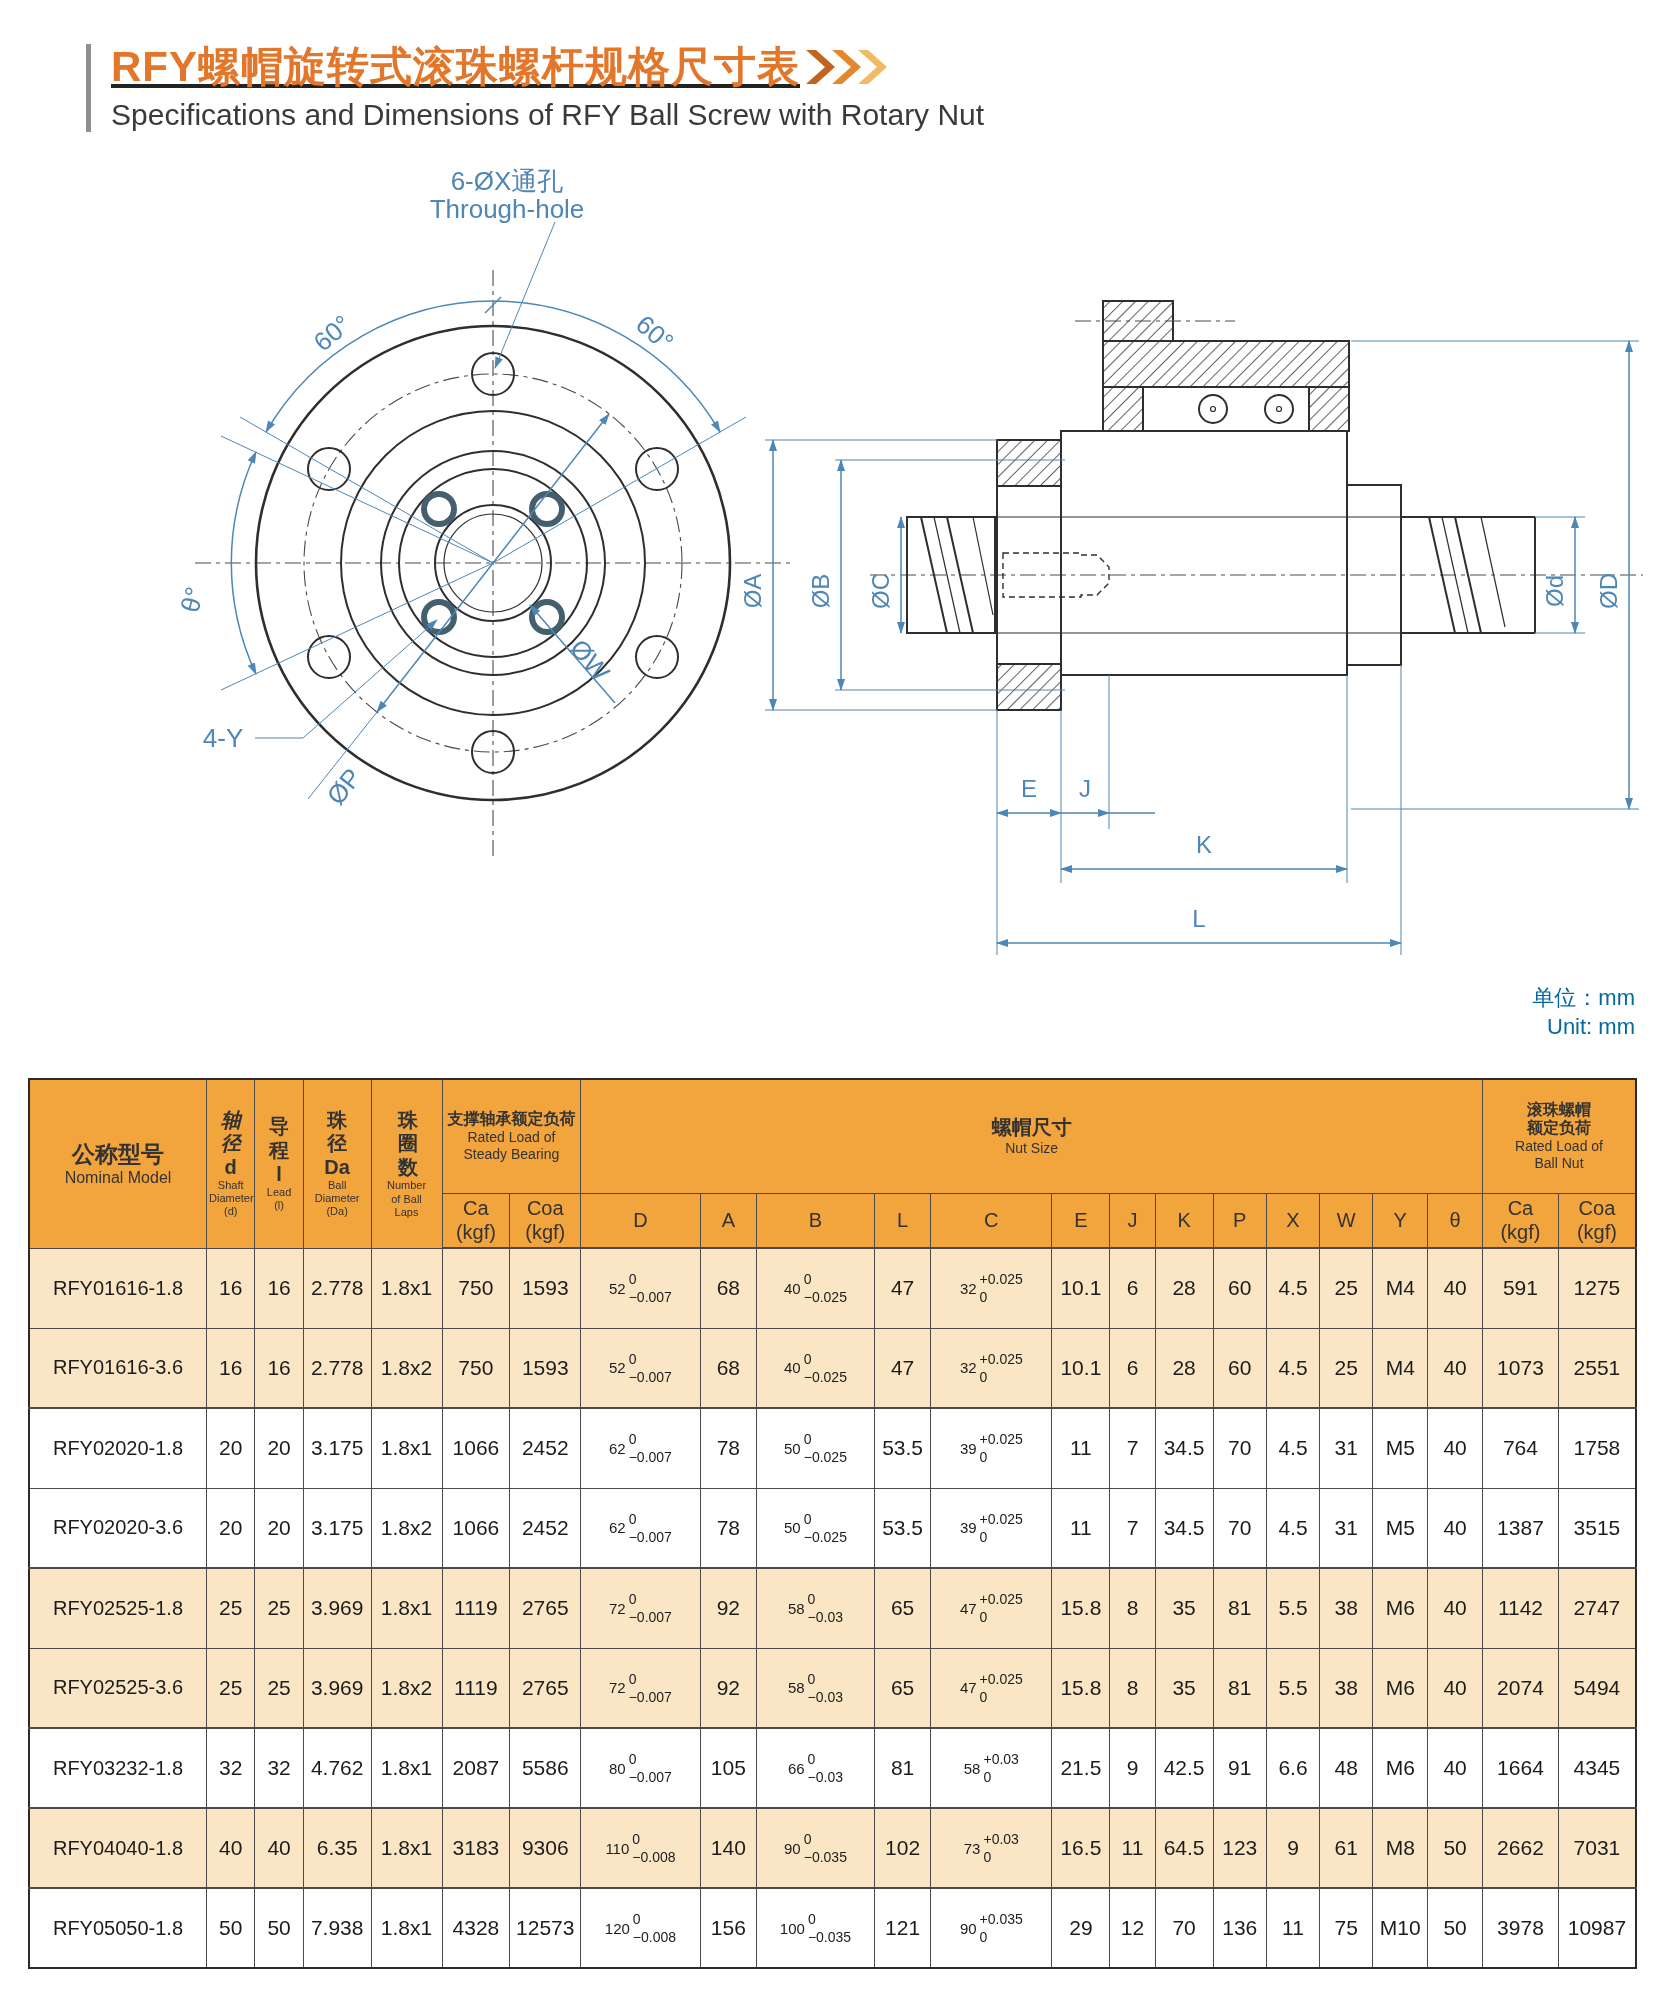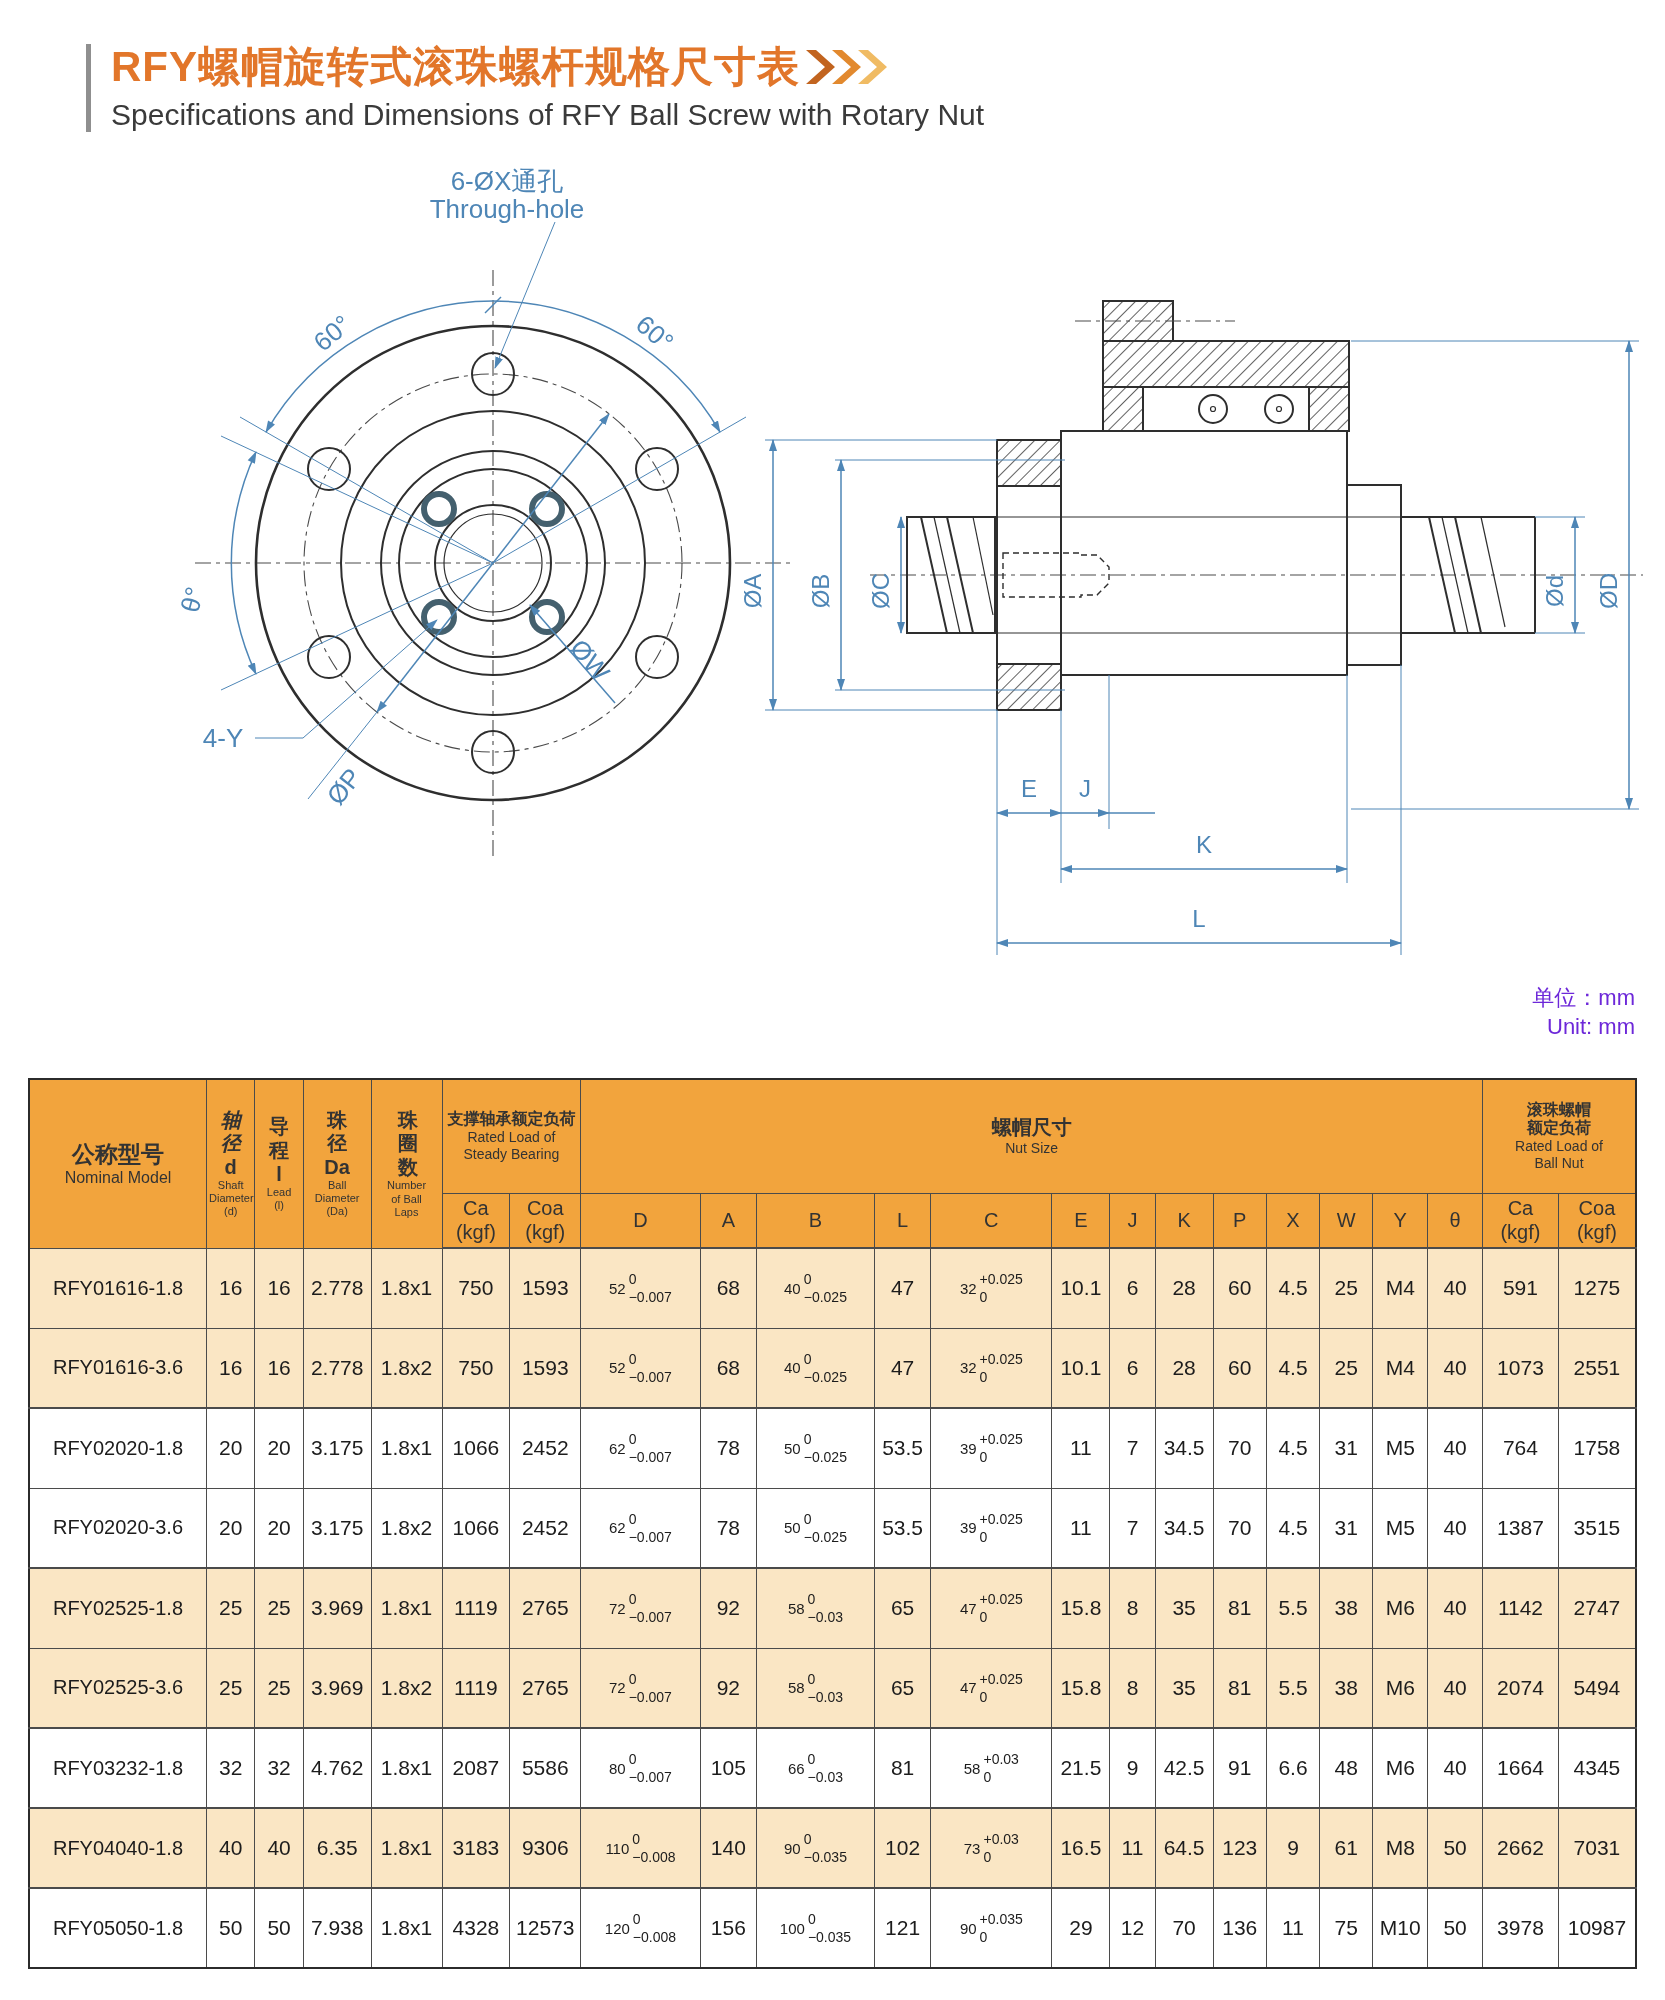--- a/index.html
+++ b/index.html
@@ -7,41 +7,41 @@
     --c1:#c2641f; --c2:#e2892e; --c3:#f0bb63;
   }
   *{box-sizing:border-box;}
   html,body{margin:0;padding:0;}
   body{
     width:1665px;height:2000px;position:relative;background:#ffffff;
     font-family:"Liberation Sans",sans-serif;color:#222;overflow:hidden;
   }
   
   .title-block{position:absolute;left:86px;top:44px;border-left:5px solid #8f8f8f;padding-left:20px;}
-  .title-row{display:flex;align-items:center;gap:4px;}
+  .title-row{display:flex;align-items:center;gap:4px;text-decoration:underline;}
   .title-cn{font-size:42px;font-weight:bold;color:var(--accent);letter-spacing:1px;line-height:1.1;white-space:nowrap;}
   .title-en{font-size:30px;color:#3a3a3a;margin-top:8px;white-space:nowrap;}
   
   svg{position:absolute;overflow:visible;}
   #front-view{left:55px;top:158px;}
   #side-view{left:735px;top:243px;}
   .ink{stroke:#2e2e2e;fill:none;stroke-width:2;}
   .ink2{stroke:#2e2e2e;fill:none;stroke-width:2.6;}
   .inkt{stroke:#2e2e2e;fill:none;stroke-width:1.2;}
   .cl{stroke:#4a4a4a;fill:none;stroke-width:1.1;stroke-dasharray:16 5 4 5;}
   .dash{stroke:#2e2e2e;fill:none;stroke-width:1.4;stroke-dasharray:6 4;}
   .dim{stroke:var(--blue);fill:none;stroke-width:1.5;}
   .dimt{stroke:var(--blue);fill:none;stroke-width:1;}
   .dimtxt{fill:var(--blue);font-size:24px;}
   .dimtxt.big{font-size:26px;}
   .ball{stroke:#44606e;stroke-width:6;fill:#ffffff;}
   .hatchrect{fill:url(#hatch);stroke:#2e2e2e;stroke-width:2;}
   marker path{fill:var(--blue);}
   
-  .unit-note{position:absolute;right:30px;top:984px;text-align:right;font-size:22px;line-height:1.3;color:#6d28d9;}
+  .unit-note{position:absolute;right:30px;top:984px;text-align:right;font-size:22px;line-height:1.3;color:#0369a1;}
   
   .tbl-wrap{position:absolute;left:28px;right:28px;top:1078px;}
   table{width:100%;border-collapse:collapse;table-layout:fixed;border:2px solid #2b2b2b;}
   th,td{border:1px solid #4b4b4b;text-align:center;vertical-align:middle;padding:1px 2px;}
   thead th{background:var(--hbg);color:#333;font-weight:normal;}
   thead tr:first-child{height:114px;}
   thead tr:nth-child(2){height:55px;}
   thead tr:last-child th{border-bottom-width:2px;}
   tbody tr{height:80px;background:#ffffff;margin-top:39px;}
   tbody tr.shade{background:var(--shade);}

